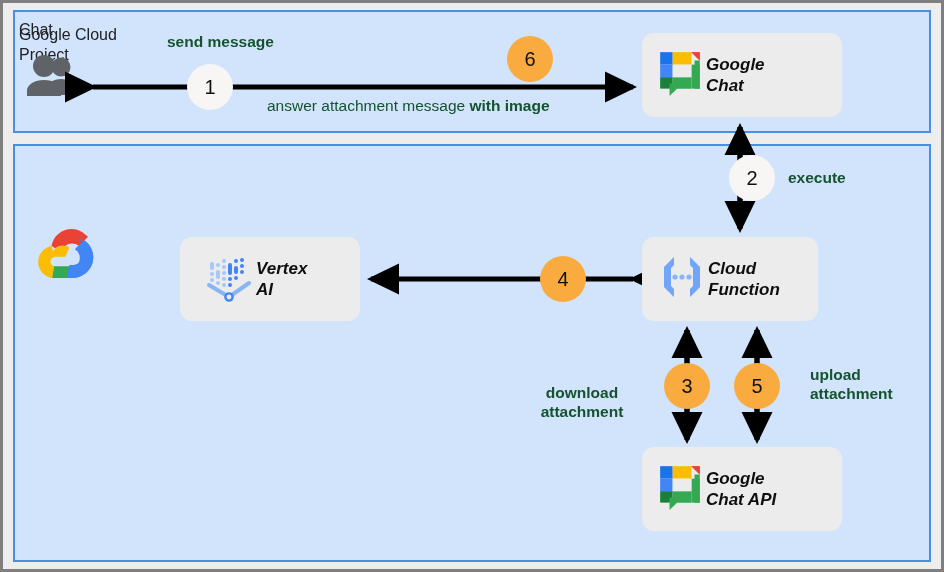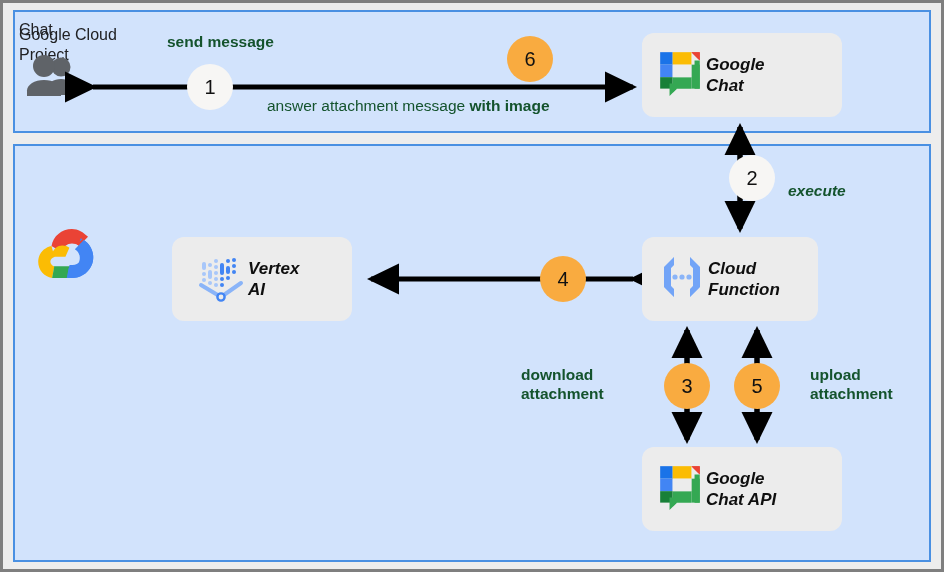--- a/index.html
+++ b/index.html
@@ -46,21 +46,21 @@
     font-style: italic;
   }
   .node-label {
     font-size: 17px;
     font-weight: 700;
     color: #0f0f0f;
     line-height: 21px;
     white-space: pre-line;
   }
   #node-google-chat   { left: 639px; top: 30px;  width: 200px; height: 84px; }
-  #node-vertex-ai     { left: 169px; top: 234px; width: 180px; height: 84px; padding-left: 24px; }
+  #node-vertex-ai     { left: 177px; top: 234px; width: 180px; height: 84px; padding-left: 24px; }
   #node-cloud-func    { left: 639px; top: 234px; width: 176px; height: 84px; }
   #node-chat-api      { left: 639px; top: 444px; width: 200px; height: 84px; }
 
   .icon-wrap { flex: 0 0 auto; display:block; }
 
   
   #wires { position: absolute; left: 0; top: 0; width: 944px; height: 572px; }
 
   
   .badge {
@@ -83,27 +83,27 @@
   
   .edge-label {
     position: absolute;
     font-size: 15.5px;
     line-height: 19px;
     color: #14532d;
     font-weight: 700;
     white-space: pre-line;
   }
   .edge-label .reg { font-weight: 400; }
-  .edge-label.right-al { text-align: left; }
+  .edge-label.right-al { text-align: center; margin-top: 18px; }
   .edge-label.center-al { text-align: center; }
 
   #label-send        { left: 164px; top: 29px; }
   #label-answer      { left: 264px; top: 93px; }
   #label-prompt      { left: 404px; top: 182px; width: 212px; }
-  #label-execute     { left: 785px; top: 178px; font-style: italic; }
+  #label-execute     { left: 785px; top: 165px; }
   #label-download    { left: 518px; top: 362px; width: 122px; }
   #label-upload      { left: 795px; top: 362px; width: 130px; margin-left: 12px; }
 </style>
 </head>
 <body>
 
 <div id="canvas">
 
   <div class="panel" id="panel-user"></div>
   <div class="panel-title" id="title-user">Chat</div>

